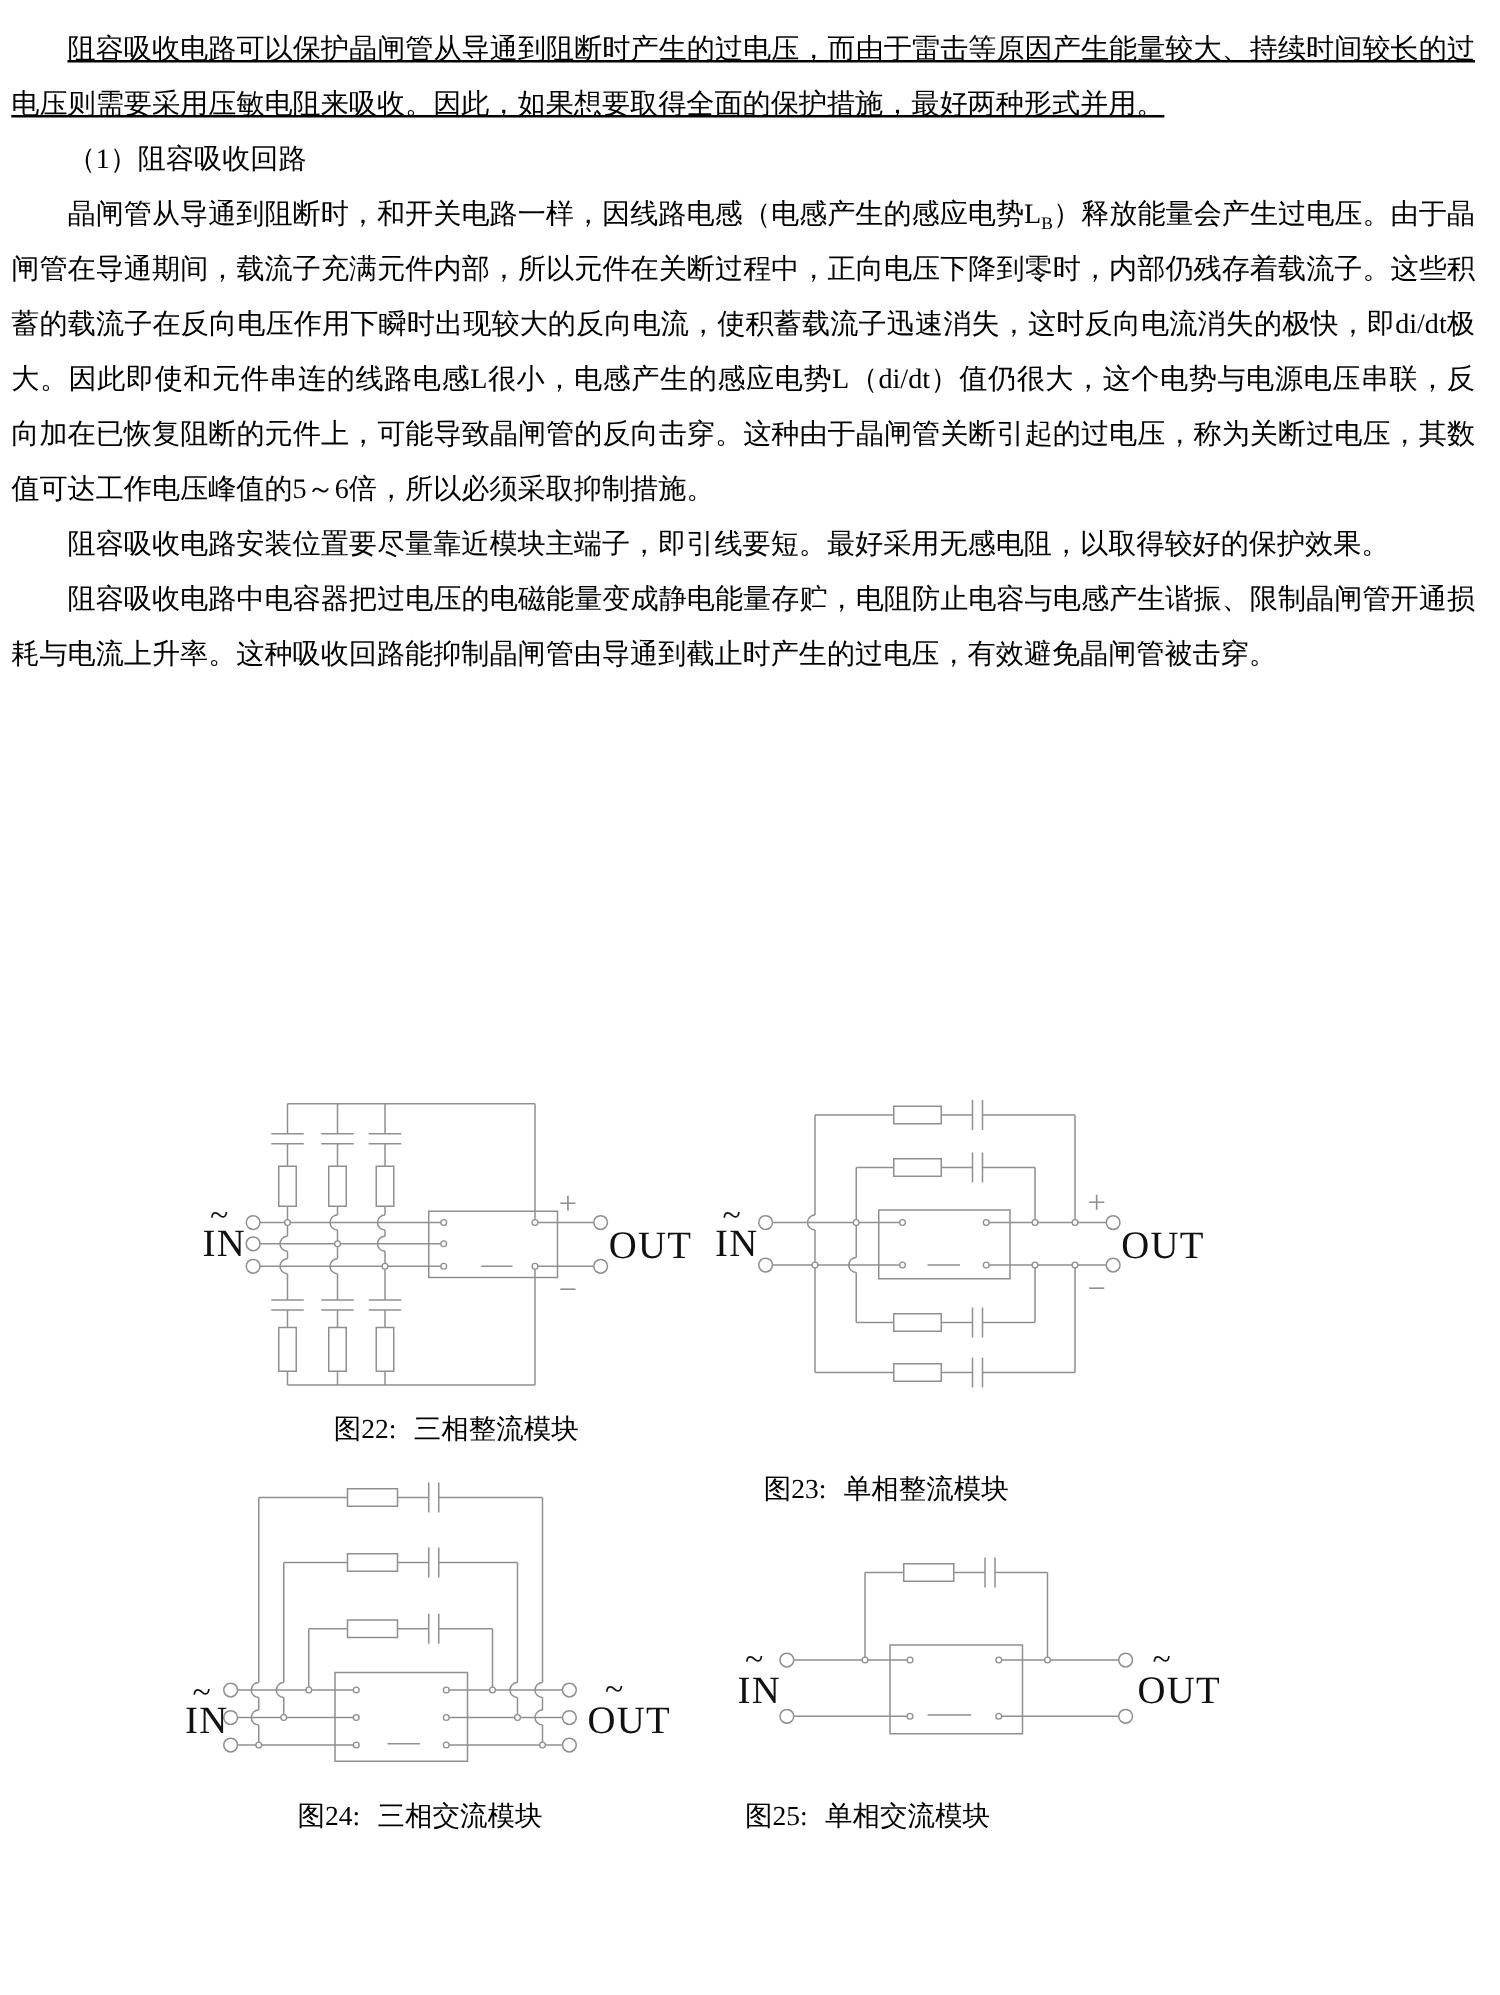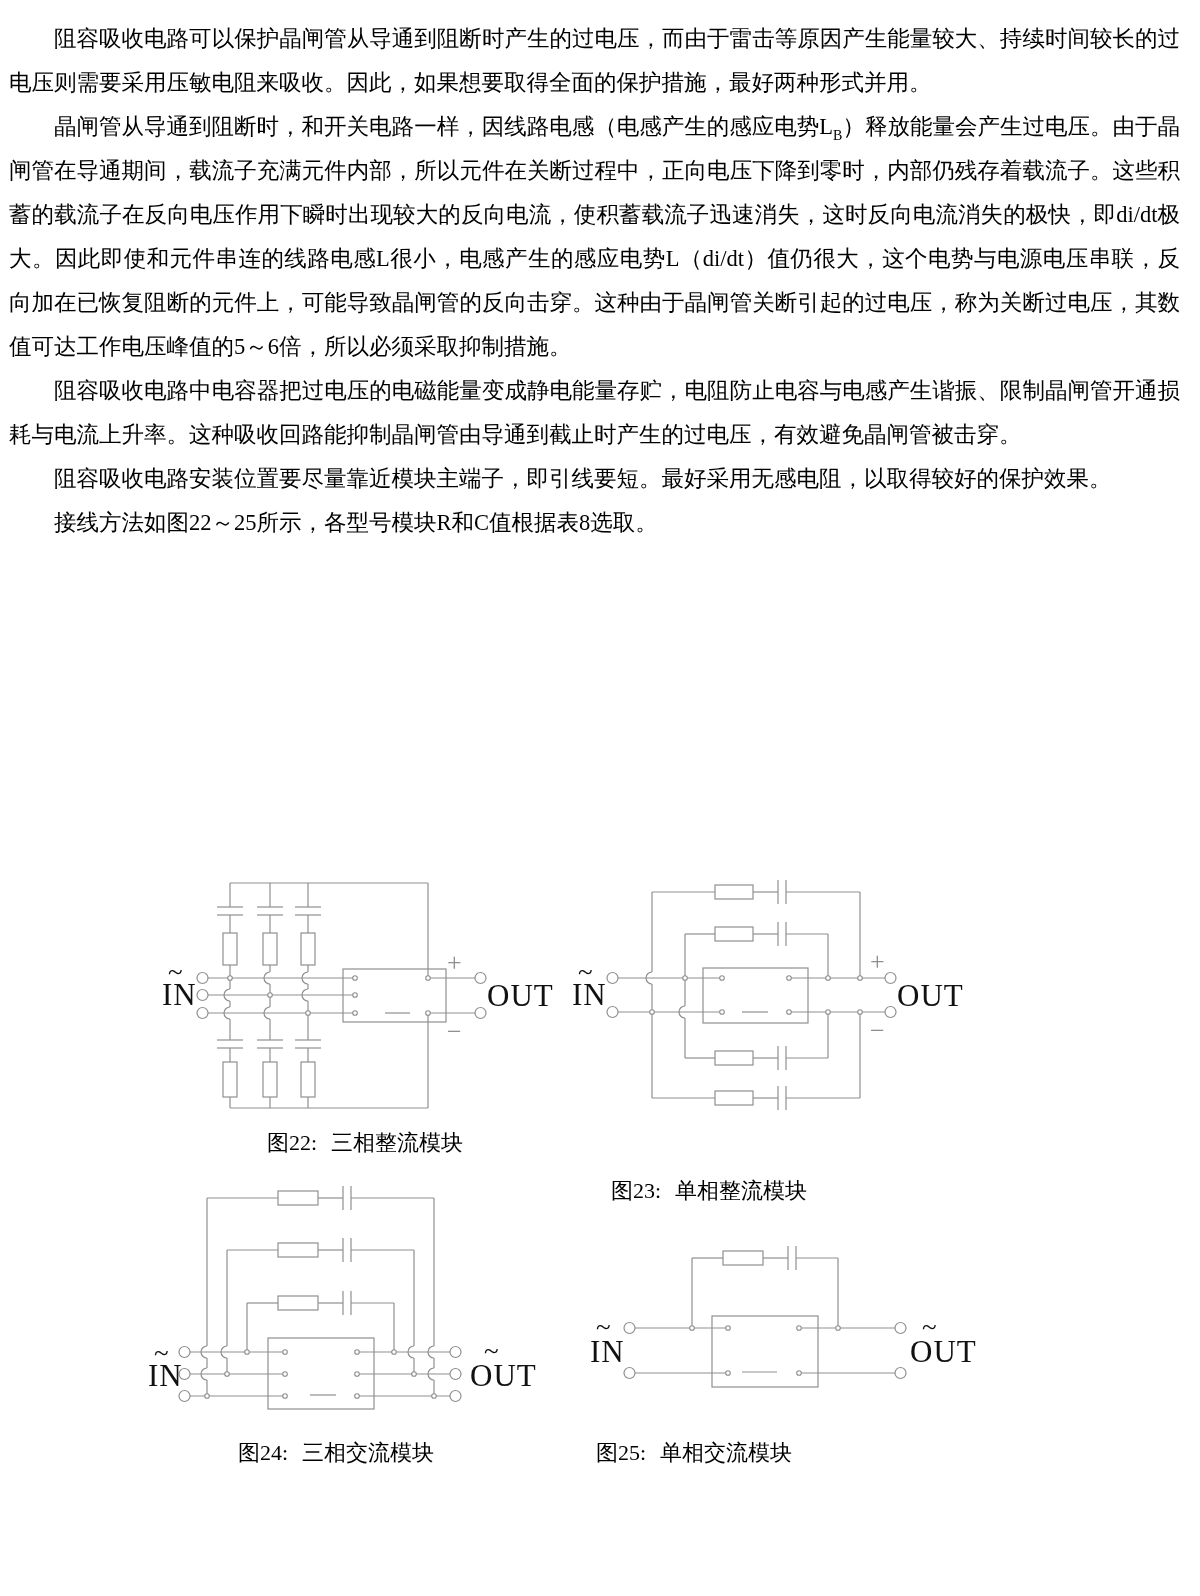--- a/index.html
+++ b/index.html
@@ -8,21 +8,21 @@
     font-family:"Liberation Serif","DejaVu Serif",serif;
     color:#000;overflow:hidden;
   }
   .text-block{
     padding:3px 20px 0 9px;
     font-size:22.5px;line-height:44px;
     text-align:justify;
   }
   .text-block p{margin:0;}
   p.indent{text-indent:45px;}
-  p.gap-top{margin-top:14px;}
+  p.gap-top{margin-top:14px;text-decoration:underline;}
   sub.sub{font-size:14px;line-height:0;}
   .fig{position:absolute;}
   .fig svg line,.fig svg path,.fig svg rect,.fig svg circle{
     stroke:#8f8f8f;stroke-width:1.2;fill:none;
   }
   .fig svg rect.res{fill:#fff;}
   .fig svg circle.term{fill:#fff;}
   .fig svg circle.dot{fill:#fff;stroke-width:1.1;}
   .fig svg text{font-family:"Liberation Serif","DejaVu Serif",serif;fill:#111;}
   .fig svg text.big{font-size:31px;letter-spacing:1px;}
@@ -32,24 +32,24 @@
     position:absolute;transform:translateX(-50%);
     font-size:22px;white-space:nowrap;color:#000;
   }
   .caption .cap-title{margin-left:14px;}
 </style>
 </head>
 <body>
 
 <div class="text-block">
   <p class="indent gap-top"><span>阻容吸收电路可以保护晶闸管从导通到阻断时产生的过电压，而由于雷击等原因产生能量较大、持续时间较长的过电压则需要采用压敏电阻来吸收。因此，如果想要取得全面的保护措施，最好两种形式并用。</span></p>
+  <p class="indent"><span>（1）阻容吸收回路</span></p>
   <p class="indent"><span>晶闸管从导通到阻断时，和开关电路一样，因线路电感（电感产生的感应电势L</span><sub class="sub">B</sub><span>）释放能量会产生过电压。由于晶闸管在导通期间，载流子充满元件内部，所以元件在关断过程中，正向电压下降到零时，内部仍残存着载流子。这些积蓄的载流子在反向电压作用下瞬时出现较大的反向电流，使积蓄载流子迅速消失，这时反向电流消失的极快，即di/dt极大。因此即使和元件串连的线路电感L很小，电感产生的感应电势L（di/dt）值仍很大，这个电势与电源电压串联，反向加在已恢复阻断的元件上，可能导致晶闸管的反向击穿。这种由于晶闸管关断引起的过电压，称为关断过电压，其数值可达工作电压峰值的5～6倍，所以必须采取抑制措施。</span></p>
+  <p class="indent"><span>阻容吸收电路安装位置要尽量靠近模块主端子，即引线要短。最好采用无感电阻，以取得较好的保护效果。</span></p>
   <p class="indent"><span>阻容吸收电路中电容器把过电压的电磁能量变成静电能量存贮，电阻防止电容与电感产生谐振、限制晶闸管开通损耗与电流上升率。这种吸收回路能抑制晶闸管由导通到截止时产生的过电压，有效避免晶闸管被击穿。</span></p>
-  <p class="indent"><span>阻容吸收电路安装位置要尽量靠近模块主端子，即引线要短。最好采用无感电阻，以取得较好的保护效果。</span></p>
-  <p class="indent"><span>接线方法如图22～25所示，各型号模块R和C值根据表8选取。</span></p>
 </div>
 
 <div class="fig" style="left:150px;top:850px;">
 <svg width="420" height="290" viewBox="0 0 420 290">
   <g>
     <line x1="80" y1="33" x2="278" y2="33"></line>
     <line x1="278" y1="33" x2="278" y2="128"></line>
     <line x1="278" y1="163" x2="278" y2="258"></line>
     <line x1="80" y1="258" x2="278" y2="258"></line>
   </g>

